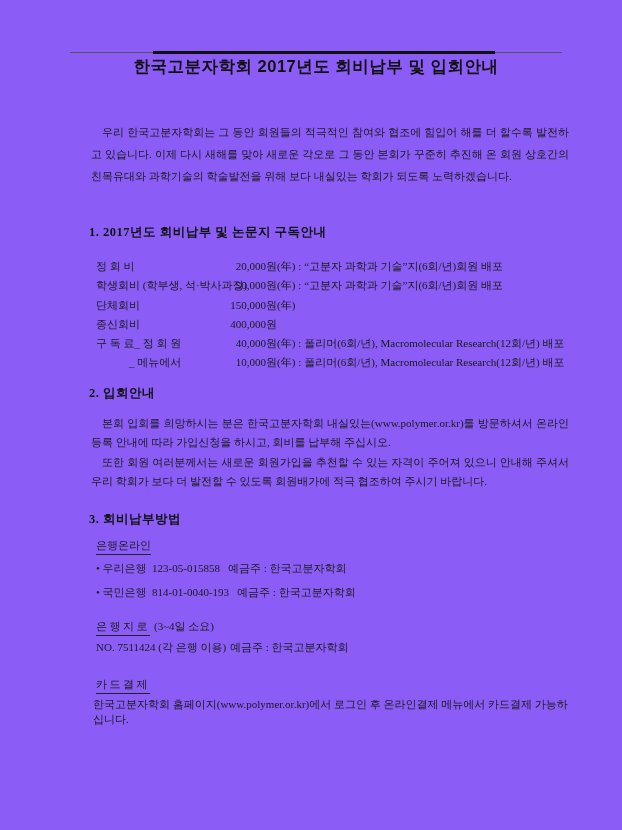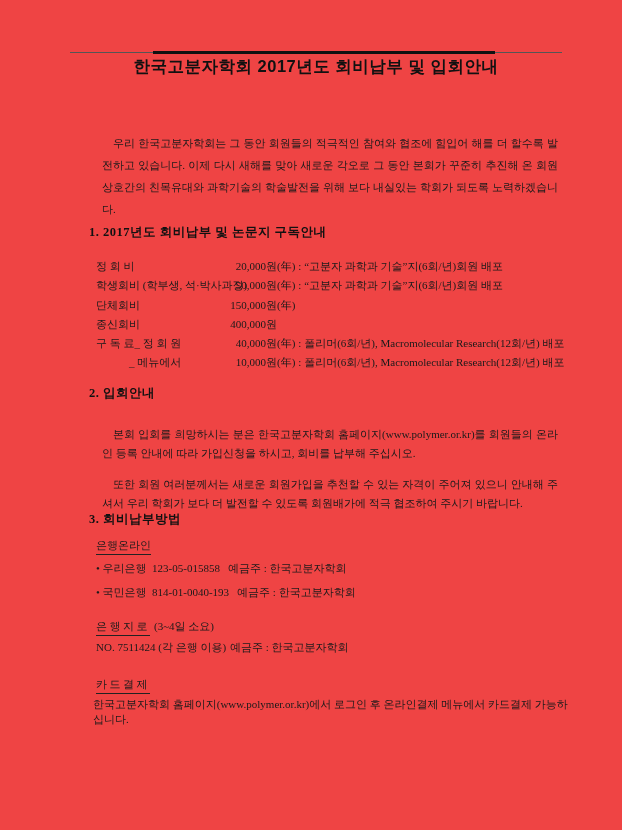--- a/index.html
+++ b/index.html
@@ -1,20 +1,20 @@
 <!DOCTYPE html>
 <html><head>
 <meta charset="utf-8">
 <style>
   html, body { margin: 0; padding: 0; background: #ffffff; }
   .page {
     position: relative;
     width: 622px;
     height: 830px;
-    background: #ef4444;
+    background: #8b5cf6;
     font-family: "Liberation Serif", "DejaVu Serif", serif;
     color: #1a1a1a;
     overflow: hidden;
   }
   .abs { position: absolute; }
 
   
   .top-rule { left: 70px; top: 51px; width: 492px; height: 3px; display: flex; align-items: center; }
   .rule-thin  { height: 1px; background: #555; }
   .rule-thick { height: 3px; background: #111; }
@@ -31,21 +31,21 @@
     letter-spacing: 0.5px;
     color: #111;
   }
 
   .para {
     font-size: 11px;
     line-height: 22px;
     text-align: justify;
     color: #1a1a1a;
   }
-  .para p { margin: 11px; text-indent: 11px; }
+  .para p { margin: 0; text-indent: 11px; }
 
   .intro { left: 91px; top: 121px; width: 478px; }
 
   .sec-heading {
     font-size: 12.5px;
     font-weight: 700;
     letter-spacing: 0.5px;
     color: #111;
   }
   .s1-heading { left: 89px; top: 224px; }
@@ -138,21 +138,21 @@
       <span class="fee-label">            _ 메뉴에서</span>
       <span class="fee-num">10,000</span>
       <span class="fee-unit">원(年)</span>
       <span class="fee-desc">: 폴리머(6회/년), Macromolecular Research(12회/년) 배포</span>
     </div>
   </div>
 
   <div class="abs sec-heading s2-heading">2. 입회안내</div>
 
   <div class="abs para s2-body">
-    <p>본회 입회를 희망하시는 분은 한국고분자학회 홈페이지(www.polymer.or.kr)를 회원들의 온라인 등록 안내에 따라 가입신청을 하시고, 회비를 납부해 주십시오.</p>
+    <p>본회 입회를 희망하시는 분은 한국고분자학회 내실있는(www.polymer.or.kr)를 방문하셔서 온라인 등록 안내에 따라 가입신청을 하시고, 회비를 납부해 주십시오.</p>
     <p>또한 회원 여러분께서는 새로운 회원가입을 추천할 수 있는 자격이 주어져 있으니 안내해 주셔서 우리 학회가 보다 더 발전할 수 있도록 회원배가에 적극 협조하여 주시기 바랍니다.</p>
   </div>
 
   <div class="abs sec-heading s3-heading">3. 회비납부방법</div>
 
   <div class="abs bank-online-heading">
     <span class="uhead">은행온라인</span>
   </div>
 
   <div class="abs accounts">

